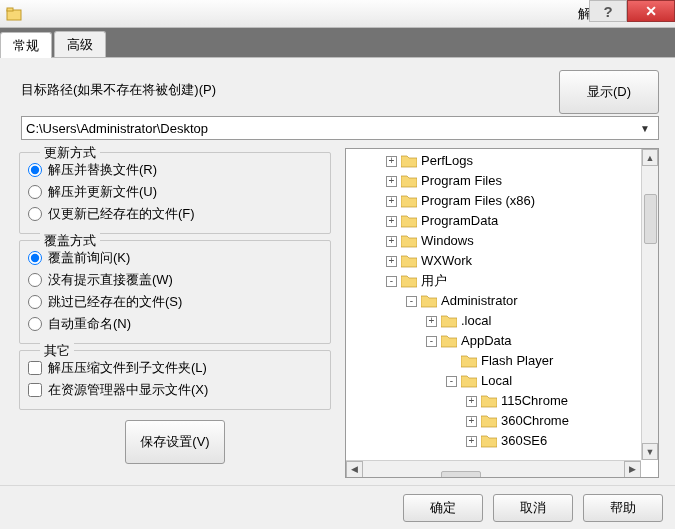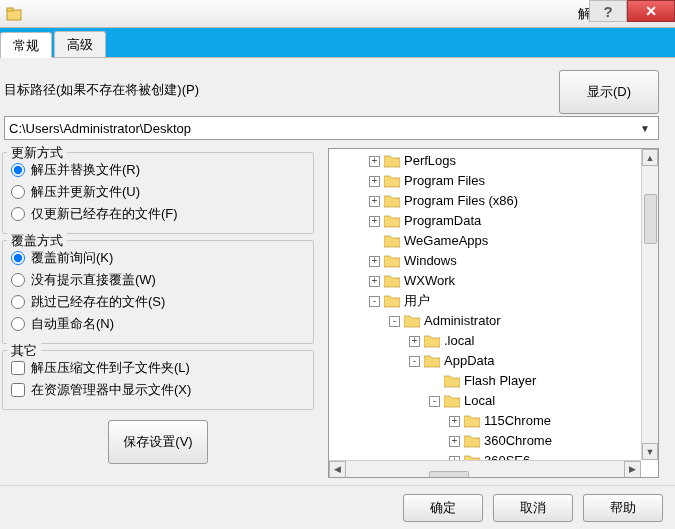--- a/index.html
+++ b/index.html
@@ -4,34 +4,34 @@
 <style>
   * { box-sizing: border-box; font-family: "Microsoft YaHei", "SimSun", sans-serif; }
   body { margin:0; background:#f0f0f0; width:675px; height:529px; overflow:hidden; font-size:13px; color:#000; }
   .titlebar { height:28px; background:linear-gradient(#fdfdfd,#e9e9e9); border-bottom:1px solid #bcbcbc; display:flex; align-items:center; padding:0 6px; position:relative; }
   .title-icon { width:16px; height:16px; margin-right:6px; }
   .title-text { flex:1; font-size:13px;text-align:right; }
   .winbtns { position:absolute; right:0; top:0; display:flex; }
   .winbtn { width:38px; height:22px; display:flex; align-items:center; justify-content:center; font-family:Arial,sans-serif; font-weight:bold; }
   .winbtn.help { background:#e8e8e8; color:#555; font-size:15px; border:1px solid #bbb; }
   .winbtn.close { background:linear-gradient(#e66,#c33); color:#fff; font-size:14px; width:48px; border:1px solid #933; }
-  .tabbar { display:flex; gap:2px; padding:4px 0 0 0; background:#0ea5e9; border-bottom:1px solid #bcbcbc; height:30px; align-items:flex-end; }
+  .tabbar { display:flex; gap:2px; padding:4px 0 0 0; background:#737373; border-bottom:1px solid #bcbcbc; height:30px; align-items:flex-end; }
   .tab { padding:4px 12px 3px; border:1px solid #bcbcbc; border-bottom:none; background:#f0f0f0; border-radius:3px 3px 0 0; font-size:13px; }
   .tab.active { background:#fff; position:relative; top:1px; }
-  .chrome-body { position:relative; height:calc(529px - 28px - 30px - 44px); background:#f0f0f0; padding:6px 8px 0 0; }
+  .chrome-body { position:relative; height:calc(529px - 28px - 30px - 44px); background:#f0f0f0; padding:6px 8px 0 0;margin-left:17px; }
   .path-row { display:flex; align-items:center; gap:8px; padding:6px 8px 2px 4px; }
   .path-label { padding-bottom:4px; }
   .btn { background:linear-gradient(#fdfdfd,#e4e4e4); border:1px solid #9a9a9a; border-radius:3px; padding:12px 10px; font-size:13px; min-width:100px; text-align:center; }
   .path-row2 { display:flex; align-items:center; gap:24px; padding:0 8px 8px 4px; }
   .combo { flex:1; display:flex; align-items:center; border:1px solid #9a9a9a; background:#fff; height:24px; padding:0 4px; font-family:"Consolas","Courier New",monospace; }
   .combo-arrow { width:18px; text-align:center; font-size:10px; color:#333; }
   .main-cols { display:flex; gap:8px; padding:0 8px 0 0; height:330px; }
   .leftcol { width:320px; padding:4px 6px 6px 2px; display:flex; flex-direction:column; gap:6px; }
   .group { border:1px solid #c8c8c8; border-radius:2px; padding:6px 8px 8px 8px; position:relative; background:#f0f0f0; }
-  .group legend, .group-title { position:absolute; top:-9px; left:4px; background:#f0f0f0; padding:0 4px; font-size:13px; }
+  .group legend, .group-title { position:absolute; top:-9px; left:20px; background:#f0f0f0; padding:0 4px; font-size:13px; }
   .radio-row, .check-row { display:flex; align-items:center; gap:6px; padding:2px 0; font-size:13px; }
   input[type=radio],input[type=checkbox]{ margin:0; width:14px; height:14px; }
   .rightcol { flex:1; display:flex; flex-direction:column; }
   .tree-wrap { flex:1; border:1px solid #9a9a9a; background:#fff; overflow:hidden; position:relative; }
   .tree { font-family:"Consolas","Courier New",monospace; font-size:13px; line-height:20px; padding:2px 0 2px 0; overflow:auto; height:100%; }
   .tree-row { display:flex; align-items:center; height:20px; white-space:nowrap; }
   .expander { width:11px; height:11px; border:1px solid #8e8e8e; display:inline-flex; align-items:center; justify-content:center; margin-right:4px; font-size:10px; line-height:1; background:#fff; color:#555; font-family:Arial; }
   .expander.empty { border:none; background:transparent; }
   .folder-icon { width:16px; height:14px; margin-right:4px; display:inline-block; }
   .folder-icon svg{display:block}
@@ -166,29 +166,20 @@
             <div class="tree-row" style="padding-left: 40px;">
               <span class="expander">+</span>
               <span class="folder-icon">
                 <svg width="16" height="14" viewBox="0 0 16 14">
                   <path d="M0 3 L0 13 L16 13 L16 4 L8 4 L6 2 L0 2 Z" fill="#f7d774" stroke="#c29a2b" stroke-width="0.7"></path>
                 </svg>
               </span>
               <span>ProgramData</span>
             </div>
             <div class="tree-row" style="padding-left: 40px;">
-              <span class="expander empty"></span>
-              <span class="folder-icon">
-                <svg width="16" height="14" viewBox="0 0 16 14">
-                  <path d="M0 3 L0 13 L16 13 L16 4 L8 4 L6 2 L0 2 Z" fill="#f7d774" stroke="#c29a2b" stroke-width="0.7"></path>
-                </svg>
-              </span>
-              <span>WeGameApps</span>
-            </div>
-            <div class="tree-row" style="padding-left: 40px;">
               <span class="expander">+</span>
               <span class="folder-icon">
                 <svg width="16" height="14" viewBox="0 0 16 14">
                   <path d="M0 3 L0 13 L16 13 L16 4 L8 4 L6 2 L0 2 Z" fill="#f7d774" stroke="#c29a2b" stroke-width="0.7"></path>
                 </svg>
               </span>
               <span>Windows</span>
             </div>
             <div class="tree-row" style="padding-left: 40px;">
               <span class="expander">+</span>

